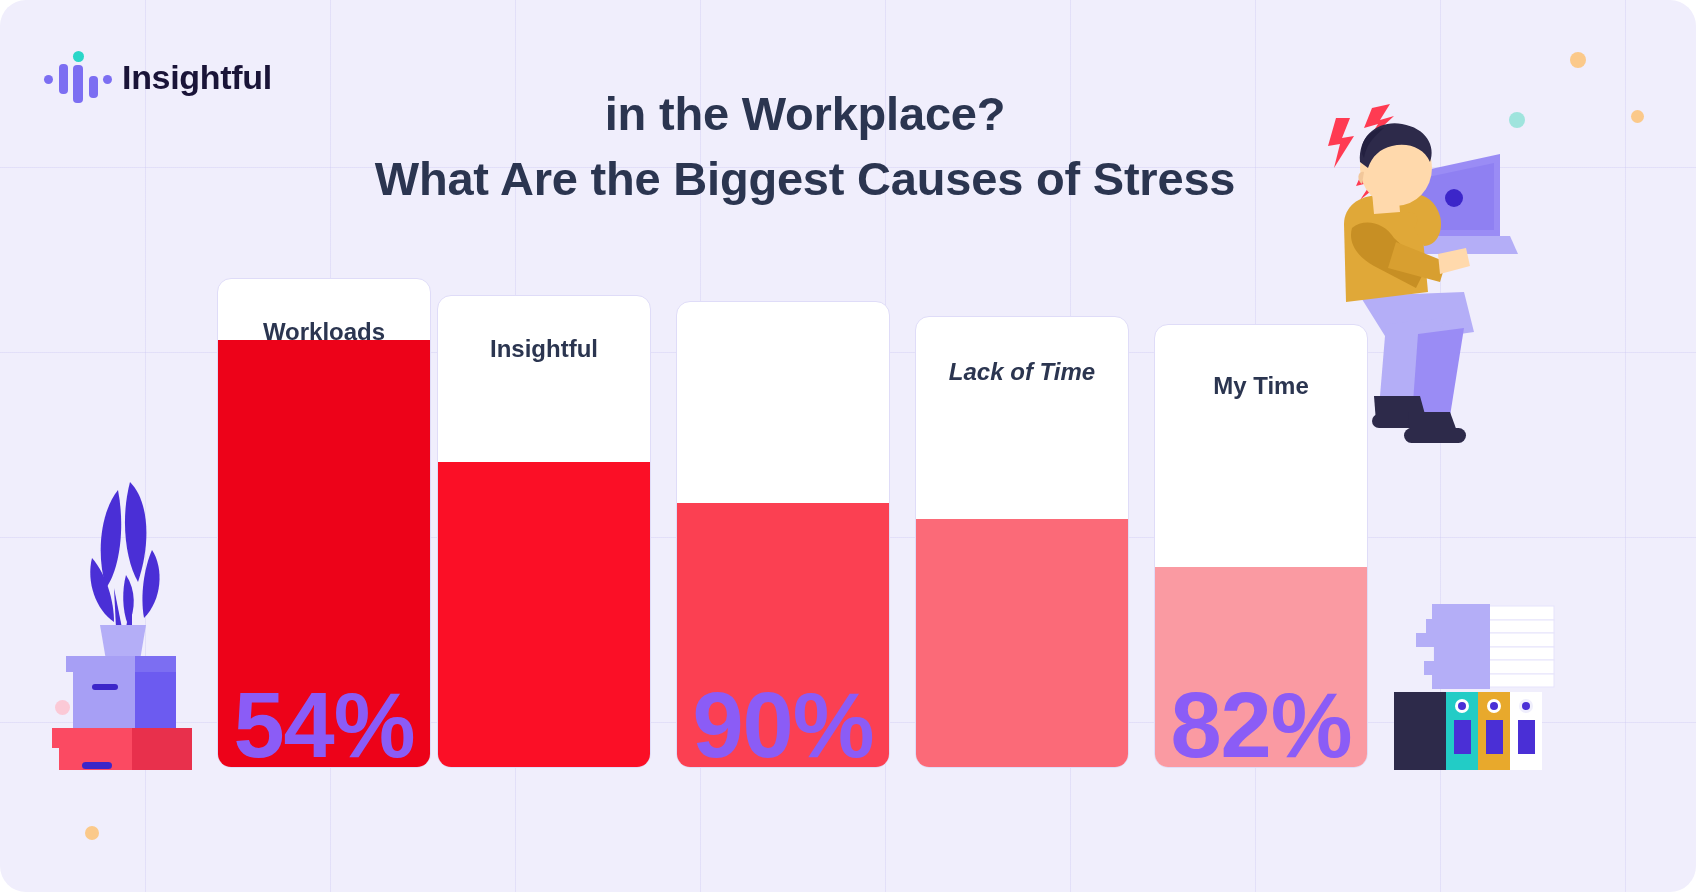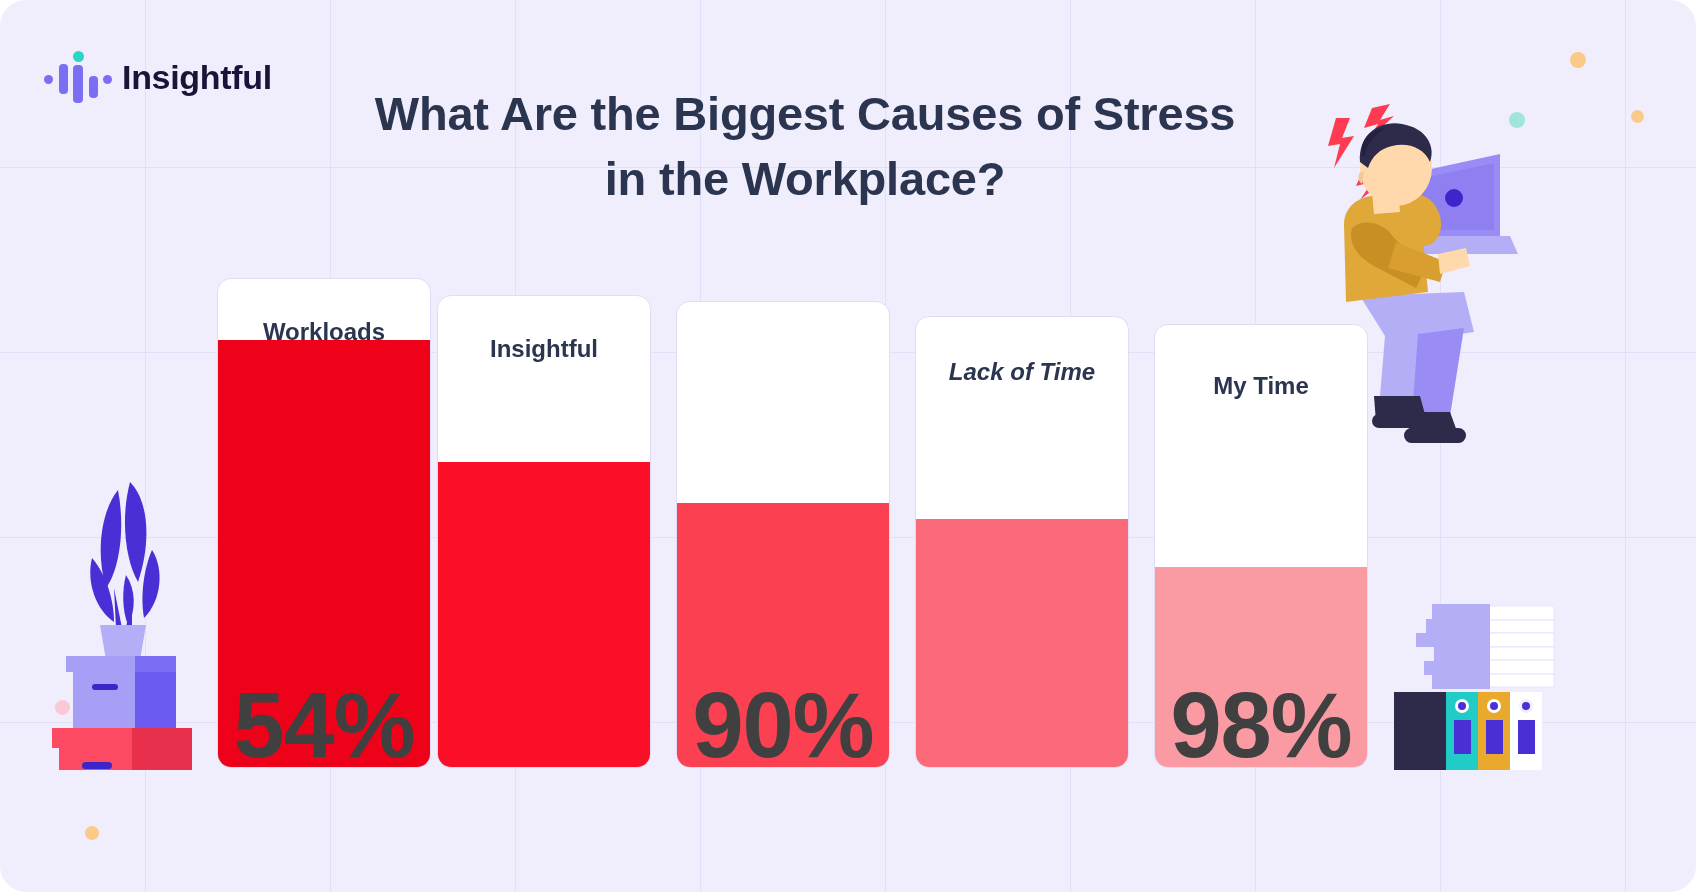--- a/index.html
+++ b/index.html
@@ -55,21 +55,21 @@
     text-align:center;
     font-size:24px;font-weight:700;color:#2b3550;
     line-height:1.42;
     font-family:"Liberation Sans",sans-serif;
   }
   .bar-fill{
     position:absolute;left:0;right:0;bottom:0;
   }
   .bar-value{
     position:absolute;left:0;right:0;bottom:-4px;
-    text-align:center;color:#404040;
+    text-align:center;color:#8b5cf6;
     font-family:"Liberation Sans",sans-serif;
     font-size:92px;font-weight:700;line-height:1;
     letter-spacing:-1px;
   }
 
   
   .illus{position:absolute;}
 
   
   .person{position:absolute;left:1268px;top:96px;width:260px;height:360px;}
@@ -93,22 +93,22 @@
       <div class="lm" style="left:15px; top:13px; width:9px;  height:30px;"></div>
       <div class="lm" style="left:29px; top:14px; width:10px; height:38px;"></div>
       <div class="lm" style="left:29px; top:0px;  width:11px; height:11px; border-radius:50%; background:#2ad6c8;"></div>
       <div class="lm" style="left:45px; top:25px; width:9px;  height:22px;"></div>
       <div class="lm" style="left:59px; top:24px; width:9px;  height:9px;  border-radius:50%;"></div>
     </div>
     <div class="logo-word">Insightful</div>
   </div>
 
   <div class="title">
+    <span class="ln">in the Workplace?</span>
     <span class="ln">What Are the Biggest Causes of Stress</span>
-    <span class="ln">in the Workplace?</span>
   </div>
 
   <div class="illus" style="left:40px;top:470px;width:165px;height:300px;">
     <svg width="165" height="300" viewBox="0 0 165 300">
 
       <g fill="#4a2fd6">
         <path d="M78 20 C 62 40, 55 80, 66 118 C 78 102, 86 62, 78 20 Z"></path>
         <path d="M90 12 C 108 30, 112 70, 98 112 C 86 92, 80 50, 90 12 Z"></path>
         <path d="M52 88 C 46 112, 56 140, 74 152 C 74 130, 66 104, 52 88 Z"></path>
         <path d="M112 80 C 124 98, 122 130, 104 148 C 100 126, 104 98, 112 80 Z"></path>
@@ -231,17 +231,17 @@
         <div class="bar-fill" style="background: rgb(251, 64, 82); height: 264px;"></div>
         <div class="bar-value">90%</div>
       </div>
       <div class="bar-card" style="left: 915px; width: 212px; height: 450px;">
         <div class="bar-fill" style="background: rgb(251, 106, 120); height: 248px;"></div>
         <div class="bar-label" style="top: 38px; font-style: italic;">Lack of Time</div>
       </div>
       <div class="bar-card" style="left: 1154px; width: 212px; height: 442px;">
         <div class="bar-fill" style="background: rgb(250, 154, 162); height: 200px;"></div>
         <div class="bar-label" style="top: 44px;">My Time</div>
-        <div class="bar-value">98%</div>
+        <div class="bar-value">82%</div>
       </div>
     </div>
 
 </div>
 
 </body></html>

